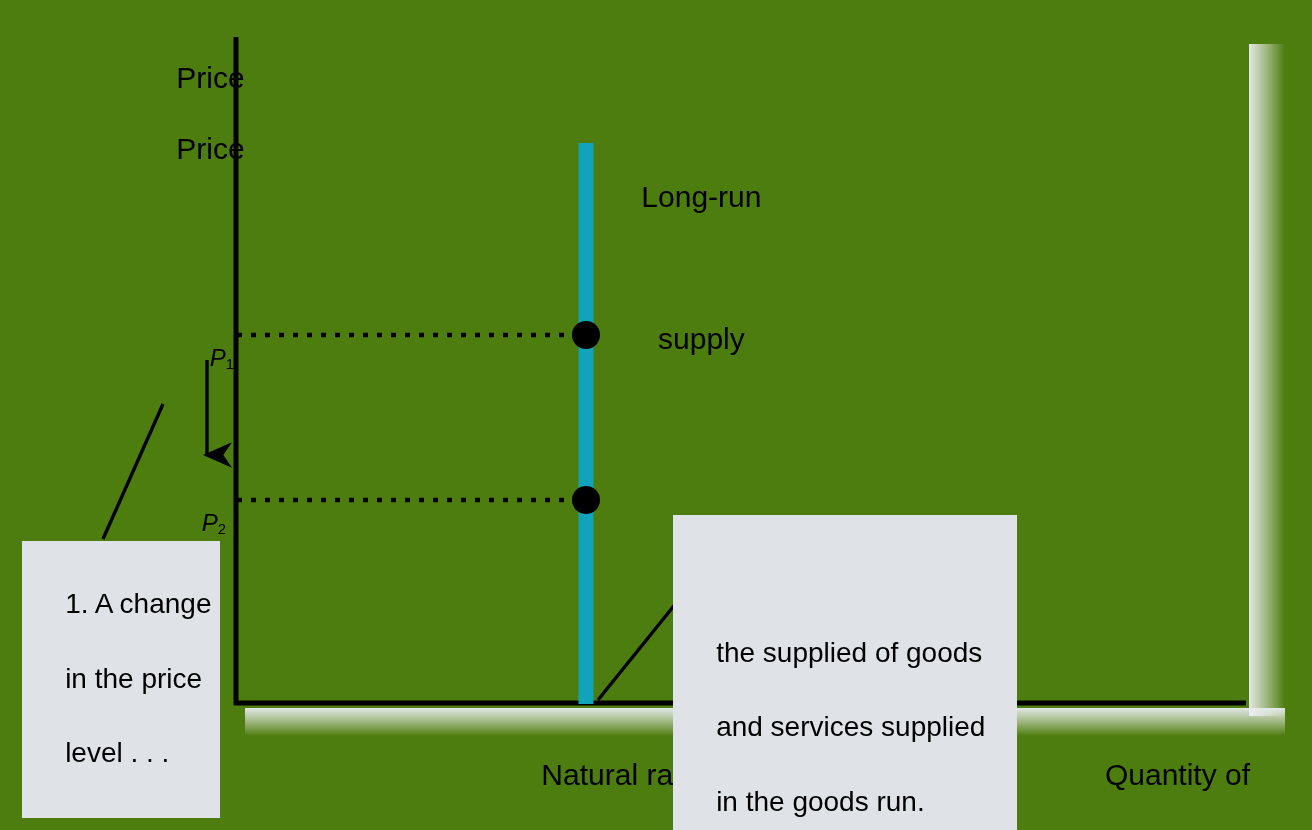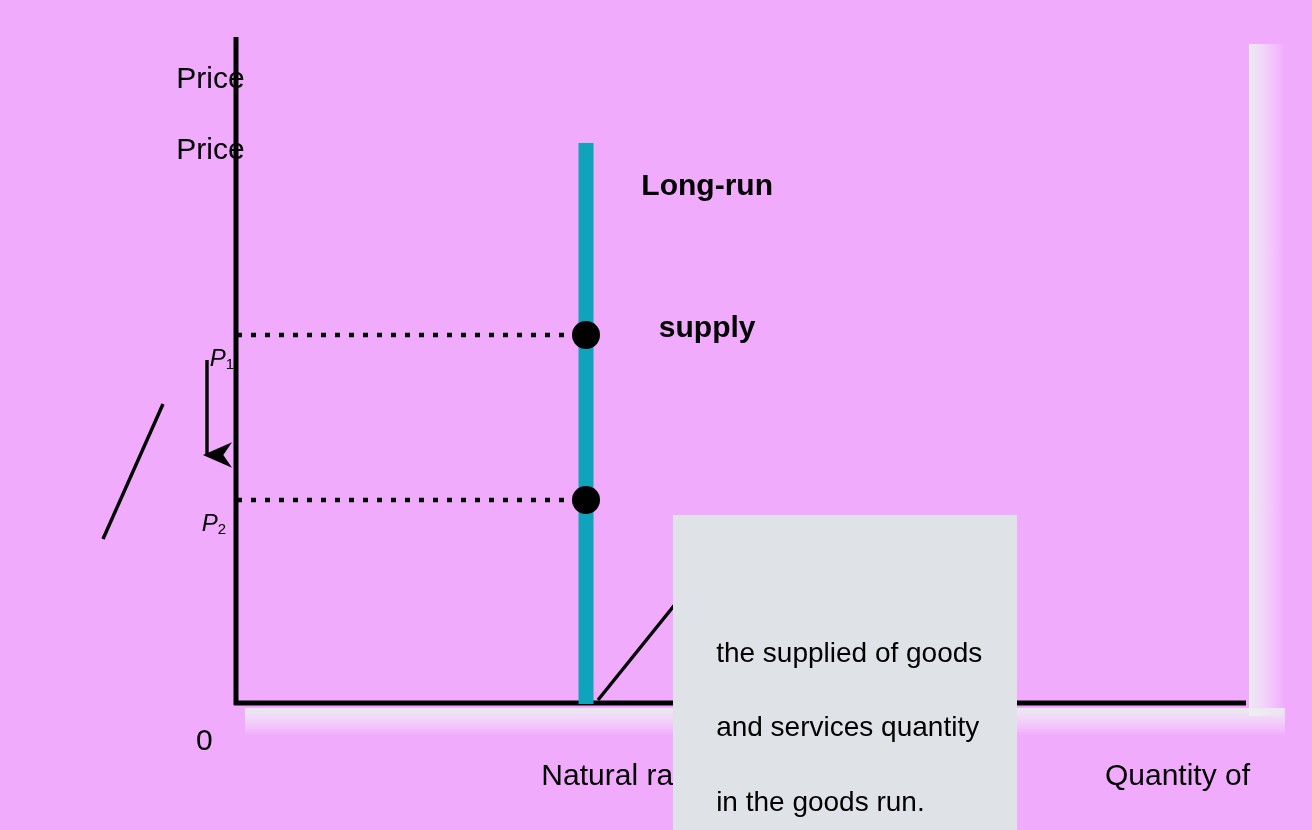--- a/index.html
+++ b/index.html
@@ -9,21 +9,21 @@
   }
   body {
     font-family: "Liberation Sans", sans-serif;
     color: #000000;
   }
   #figure {
     position: relative;
     width: 1312px;
     height: 830px;
     overflow: hidden;
-    background: #f0abfc;
+    background: #4d7c0f;
   }
   #figure svg {
     position: absolute;
     left: 0;
     top: 0;
   }
   .txt {
     position: absolute;
     white-space: pre;
     line-height: 1.18;
@@ -100,21 +100,21 @@
     <line x1="103" y1="539" x2="163" y2="404" stroke="#000" stroke-width="3.4"></line>
     <line x1="598" y1="700" x2="681" y2="597" stroke="#000" stroke-width="3.4"></line>
 
   </svg>
 
   <div class="txt axis-label" style="left:143px; top:25px;">
     <span>Price</span><br>
     <span>Price</span>
   </div>
 
-  <div class="txt curve-label" style="left:608px; top:132px;font-weight:bold;">
+  <div class="txt curve-label" style="left:608px; top:144px;">
     <span>Long-run</span><br>
     <br>
     <span>supply</span>
   </div>
 
   <div class="txt p-label" style="left:183px; top:316px;">
     <span>P</span><sub>1</sub>
   </div>
   <div class="txt p-label" style="left:175px; top:481px;text-align:center;">
     <span>P</span><sub>2</sub>
@@ -125,21 +125,26 @@
   <div class="txt axis-label" style="left:508px; top:722px; text-align:center; width:180px;">
     <span>Natural rate</span><br>
     <span>of output</span>
   </div>
 
   <div class="txt axis-label" style="left:1000px; top:722px; text-align:right; width:250px;">
     <span>Quantity of</span><br>
     <span>Output</span>
   </div>
 
+  <div class="callout" style="left:22px; top:541px; width:174px;">
+    <span>1. A change</span><br>
+    <span>in the price</span><br>
+    <span>level . . .</span>
+  </div>
 
   <div class="callout" style="left:673px; top:515px; width:320px;">
     <br>
     <span>the supplied of goods</span><br>
-    <span>and services quantity</span><br>
+    <span>and services supplied</span><br>
     <span>in the goods run.</span>
   </div>
 
 </div>
 
 </body></html>

